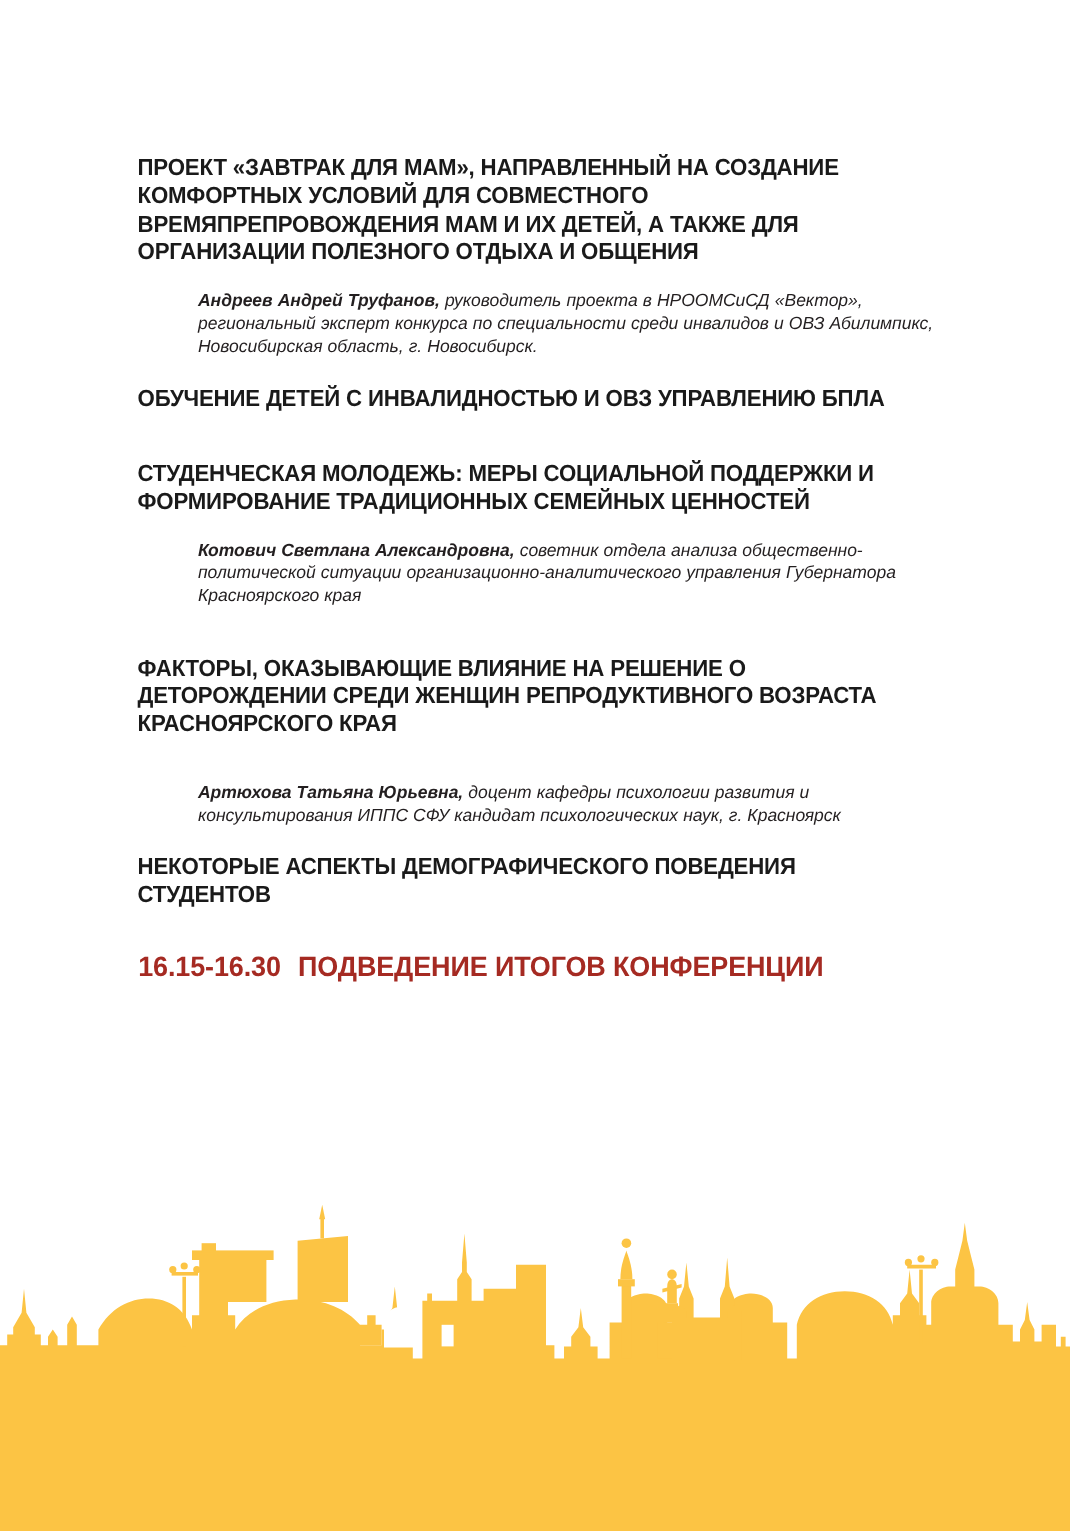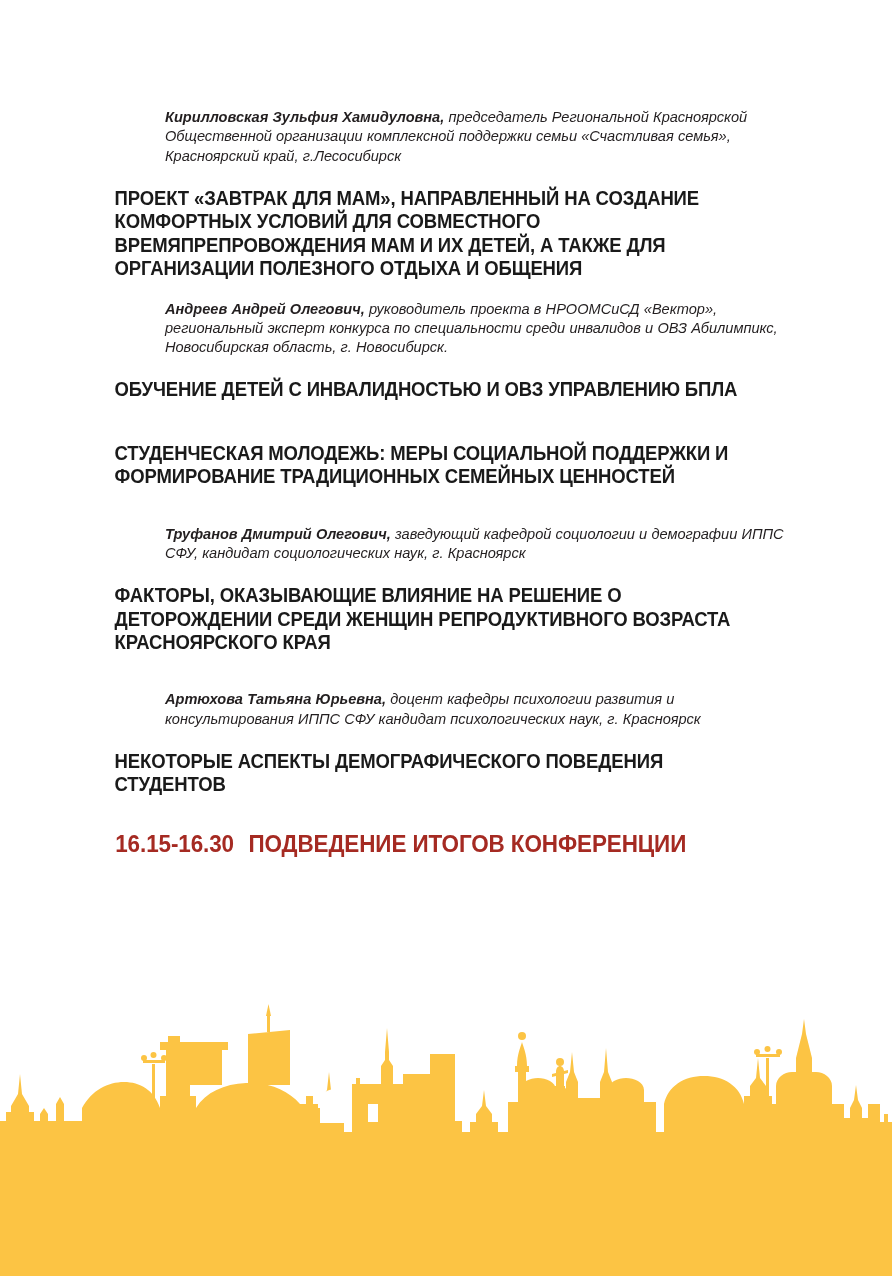--- a/index.html
+++ b/index.html
@@ -103,47 +103,46 @@
     height: 290px;
   }
 </style>
 </head>
 <body>
 
 <div class="page">
 
   <div class="content">
 
-    <p class="speaker"><span class="nm">Кирилловская Зульфия Хамидуловна,</span><span> председатель Региональной Красноярской Общественной организации комплексной поддержки семьи «Счастливая семья», Красноярский край, г.Лесосибирск</span></p>
 
     <div class="sp-a"></div>
 
     <h2 class="heading">ПРОЕКТ «ЗАВТРАК ДЛЯ МАМ», НАПРАВЛЕННЫЙ НА СОЗДАНИЕ КОМФОРТНЫХ УСЛОВИЙ ДЛЯ СОВМЕСТНОГО ВРЕМЯПРЕПРОВОЖДЕНИЯ МАМ И ИХ ДЕТЕЙ, А ТАКЖЕ ДЛЯ ОРГАНИЗАЦИИ ПОЛЕЗНОГО ОТДЫХА И ОБЩЕНИЯ</h2>
 
     <div class="sp-b"></div>
 
-    <p class="speaker"><span class="nm">Андреев Андрей Олегович,</span><span> руководитель проекта в НРООМСиСД «Вектор», региональный эксперт конкурса по специальности среди инвалидов и ОВЗ Абилимпикс, Новосибирская область, г. Новосибирск.</span></p>
+    <p class="speaker"><span class="nm">Андреев Андрей Труфанов,</span><span> руководитель проекта в НРООМСиСД «Вектор», региональный эксперт конкурса по специальности среди инвалидов и ОВЗ Абилимпикс, Новосибирская область, г. Новосибирск.</span></p>
 
     <div class="sp-a"></div>
 
     <h2 class="heading">ОБУЧЕНИЕ ДЕТЕЙ С ИНВАЛИДНОСТЬЮ И ОВЗ УПРАВЛЕНИЮ БПЛА</h2>
 
     <div class="sp-b"></div>
 
 
     <div class="sp-a"></div>
 
     <h2 class="heading">СТУДЕНЧЕСКАЯ МОЛОДЕЖЬ: МЕРЫ СОЦИАЛЬНОЙ ПОДДЕРЖКИ И ФОРМИРОВАНИЕ ТРАДИЦИОННЫХ СЕМЕЙНЫХ ЦЕННОСТЕЙ</h2>
 
     <div class="sp-b"></div>
 
+    <p class="speaker"><span class="nm">Котович Светлана Александровна,</span><span> советник отдела анализа общественно-политической ситуации организационно-аналитического управления Губернатора Красноярского края</span></p>
 
     <div class="sp-c"></div>
 
-    <p class="speaker"><span class="nm">Труфанов Дмитрий Олегович,</span><span> заведующий кафедрой социологии и демографии ИППС СФУ, кандидат социологических наук, г. Красноярск</span></p>
 
     <div class="sp-a"></div>
 
     <h2 class="heading">ФАКТОРЫ, ОКАЗЫВАЮЩИЕ ВЛИЯНИЕ НА РЕШЕНИЕ О ДЕТОРОЖДЕНИИ СРЕДИ ЖЕНЩИН РЕПРОДУКТИВНОГО ВОЗРАСТА КРАСНОЯРСКОГО КРАЯ</h2>
 
     <div class="sp-b"></div>
 
 
     <div class="sp-c"></div>
 

